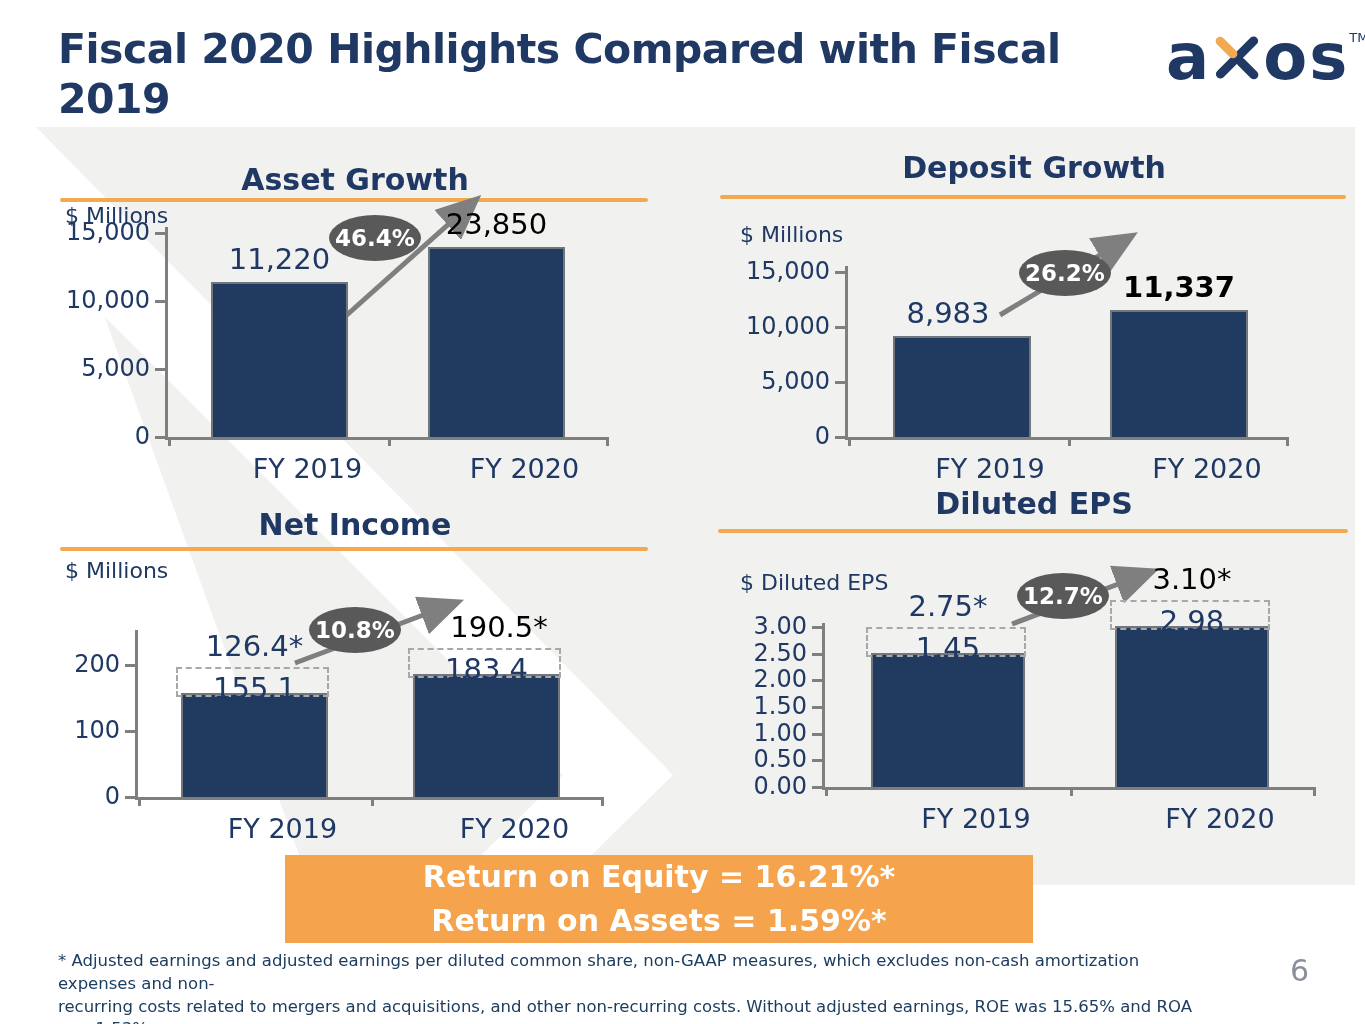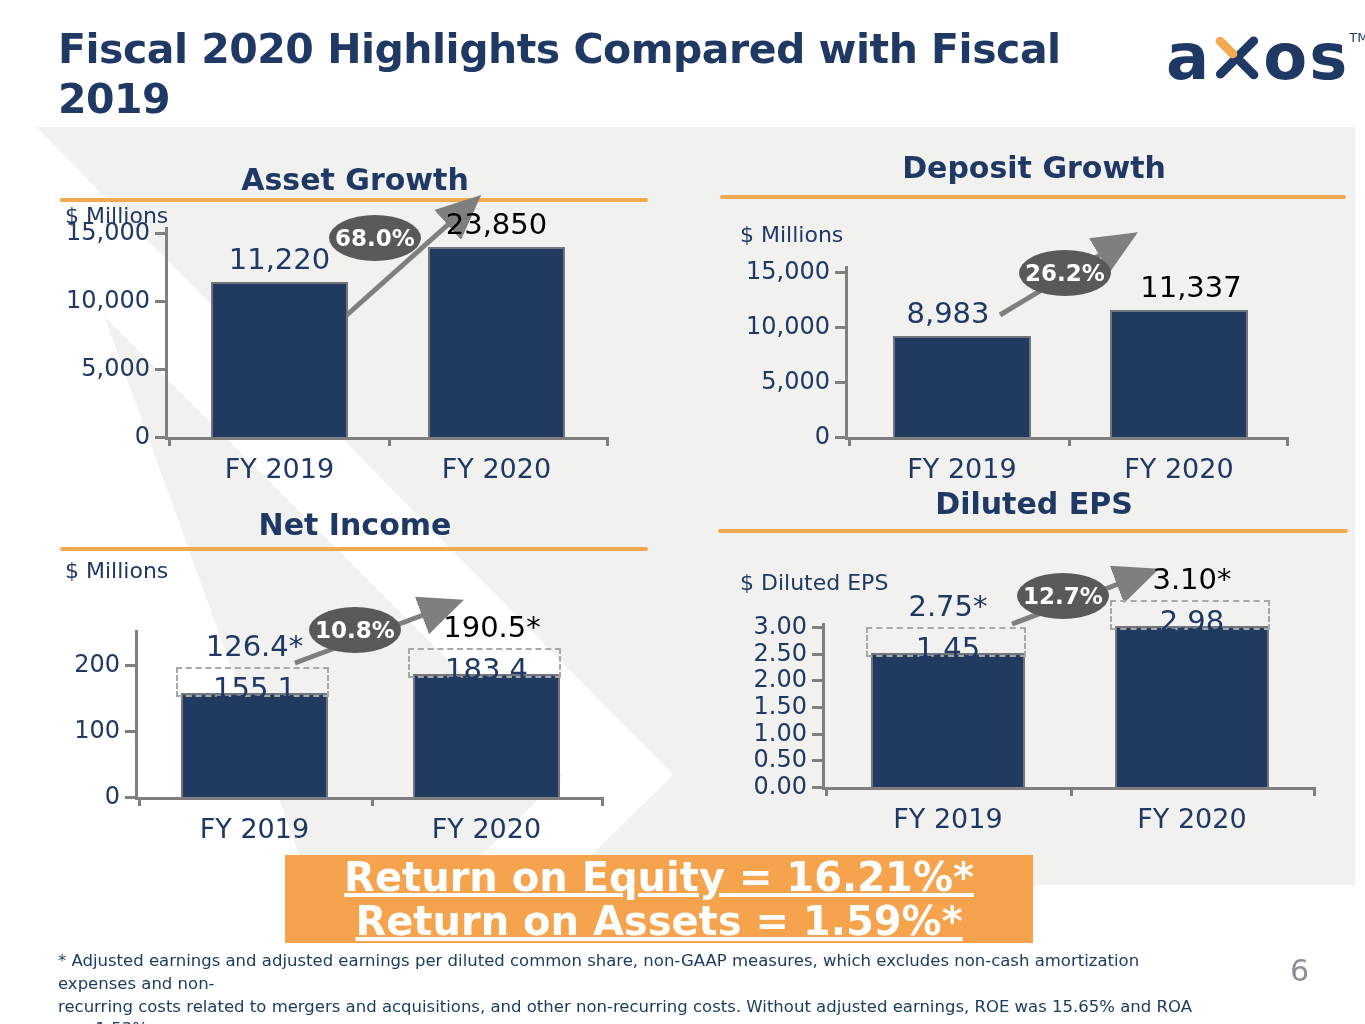--- a/index.html
+++ b/index.html
@@ -40,34 +40,34 @@
 
   .plot{position:absolute;border-left:3px solid #7F7F7F;border-bottom:3px solid #7F7F7F;}
   .ytick{position:absolute;left:-13px;width:10px;height:3px;background:#7F7F7F;}
   .ylab{position:absolute;left:-106px;width:88px;text-align:right;font-size:24px;color:var(--navy);}
   .xtick{position:absolute;top:100%;width:3px;height:9px;background:#7F7F7F;}
   .bar{position:absolute;bottom:0;background:var(--bar-navy);border:2px solid #71767D;border-bottom:none;}
   .adj{position:absolute;border:2px dashed #A8A8A8;background:transparent;}
   .vlab{position:absolute;width:190px;text-align:center;font-size:29px;}
   .c0{color:var(--navy)} .c1{color:#000}
   .xlab{position:absolute;top:100%;margin-top:16px;width:160px;text-align:center;
-        font-size:27px;color:var(--navy);}
+        font-size:27px;color:var(--navy);margin-left:28px;}
   .arrow-svg{position:absolute;left:0;top:0;width:100%;height:100%;overflow:visible;pointer-events:none;}
   .arrow-line{stroke:#7F7F7F;stroke-width:5;}
   .bubble{position:absolute;width:92px;height:46px;border-radius:50%;background:var(--bubble);
           color:#fff;font-weight:bold;font-size:23px;display:flex;align-items:center;justify-content:center;}
   .asset  .bubble{left:269px;top:55px}
   .deposit.panel .bubble{left:299px;top:102px}
   .ni     .bubble{left:249px;top:102px}
   .eps    .bubble{left:299px;top:89px}
 
   
   .banner{position:absolute;left:285px;top:855px;width:748px;height:88px;background:var(--banner-orange);
           z-index:6;display:flex;flex-direction:column;justify-content:center;gap:2px;}
-  .banner div{text-align:center;color:#fff;font-weight:bold;font-size:40px;line-height:42px;text-decoration:underline;}
+  .banner div{text-align:center;color:#fff;font-weight:bold;font-size:30px;line-height:42px;}
   .footnote{position:absolute;left:58px;top:950px;width:1160px;z-index:6;
             font-size:16.5px;line-height:1.38;color:#1C3C60;}
   .pagenum{position:absolute;left:1290px;top:953px;z-index:6;font-size:30px;color:#8A8F99;}
 </style>
 </head>
 <body>
 
 <div id="slide">
 
   <div class="band"></div>
@@ -94,21 +94,21 @@
     <div class="crule"></div>
     <div class="units">$ Millions</div>
     <svg class="arrow-svg">
       <defs>
           <marker id="ah0" markerWidth="9" markerHeight="8" refX="6" refY="4" orient="auto">
         <polygon points="0,0 9,4 0,8" fill="#7F7F7F"></polygon>
           </marker>
         </defs>
       <line class="arrow-line" x1="270" y1="170" x2="410" y2="45" marker-end="url(#ah0)"></line>
     </svg>
-    <div class="bubble">68.0%</div>
+    <div class="bubble">46.4%</div>
   <div class="plot" style="left: 105px; top: 67px; width: 440px; height: 210px;">
         <div class="ytick" style="top: 5px;"></div>
         <div class="ylab" style="top: -9px;">15,000</div>
         <div class="ytick" style="top: 73px;"></div>
         <div class="ylab" style="top: 59px;">10,000</div>
         <div class="ytick" style="top: 141px;"></div>
         <div class="ylab" style="top: 127px;">5,000</div>
         <div class="ytick" style="top: 209px;"></div>
         <div class="ylab" style="top: 195px;">0</div>
         <div class="xtick" style="left: 0px;"></div>
@@ -145,21 +145,21 @@
         <div class="ylab" style="top: 101px;">5,000</div>
         <div class="ytick" style="top: 170px;"></div>
         <div class="ylab" style="top: 156px;">0</div>
         <div class="xtick" style="left: 0px;"></div>
         <div class="xtick" style="left: 220px;"></div>
         <div class="xtick" style="left: 438px;"></div>
         <div class="bar" style="left: 45px; width: 134px; height: 98.813px;"></div>
         <div class="vlab c0" style="left: 5px; bottom: 106.813px;">8,983</div>
         <div class="xlab" style="left: 34px;">FY 2019</div>
         <div class="bar" style="left: 262px; width: 134px; height: 124.707px;"></div>
-        <div class="vlab c1" style="left: 248px; bottom: 132.707px;">11,337</div>
+        <div class="vlab c1" style="left: 236px; bottom: 132.707px; font-weight: bold;">11,337</div>
         <div class="xlab" style="left: 251px;">FY 2020</div>
       </div>
     </div>
 
   <div class="panel ni">
     <div class="ctitle">Net Income</div>
     <div class="crule"></div>
     <div class="units">$ Millions</div>
     <svg class="arrow-svg">
       <defs>
@@ -180,21 +180,21 @@
         <div class="xtick" style="left: 0px;"></div>
         <div class="xtick" style="left: 232.5px;"></div>
         <div class="xtick" style="left: 463px;"></div>
         <div class="bar" style="left: 43px; width: 143px; height: 102.366px;"></div>
         <div class="adj" style="left: 38px; width: 149px; bottom: 100.366px; height: 26px;"></div>
         <div class="vlab c0" style="left: 21.5px; bottom: 134.366px;">126.4*</div>
         <div class="vlab c0" style="left: 21.5px; bottom: 92.366px;">155.1</div>
         <div class="xlab" style="left: 36.5px;">FY 2019</div>
         <div class="bar" style="left: 275px; width: 143px; height: 121.044px;"></div>
         <div class="adj" style="left: 270px; width: 149px; bottom: 119.044px; height: 26px;"></div>
-        <div class="vlab c1" style="left: 259px; bottom: 153.044px;">190.5*</div>
+        <div class="vlab c1" style="left: 266px; bottom: 153.044px;">190.5*</div>
         <div class="vlab c0" style="left: 253.5px; bottom: 111.044px;">183.4</div>
         <div class="xlab" style="left: 268.5px;">FY 2020</div>
       </div>
     </div>
 
   <div class="panel eps">
     <div class="ctitle">Diluted EPS</div>
     <div class="crule"></div>
     <div class="units">$ Diluted EPS</div>
     <svg class="arrow-svg">

